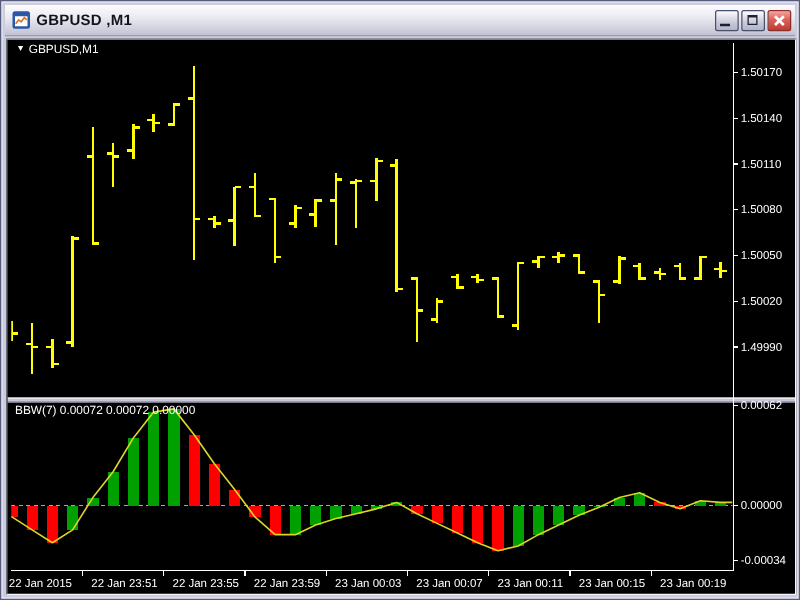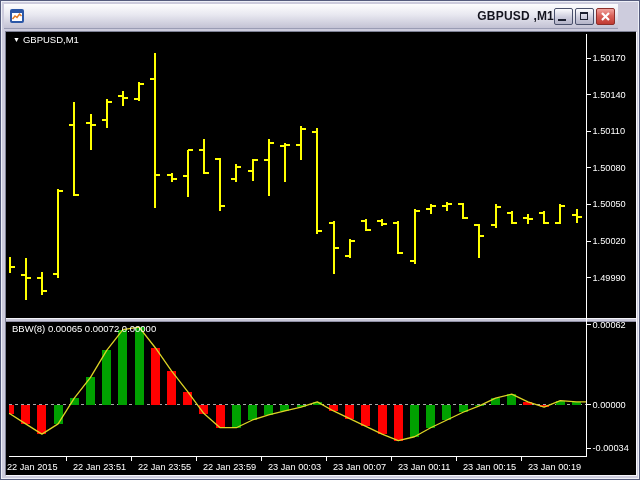--- a/index.html
+++ b/index.html
@@ -1,20 +1,20 @@
 <!DOCTYPE html>
 <html><head>
 <meta charset="utf-8">
 <style>
   html,body{margin:0;padding:0;background:#9aa0b4;font-family:"Liberation Sans","DejaVu Sans",sans-serif;}
   .window{position:relative;width:638px;height:478px;background:#cdccdd;border:1px solid #545b7c;
           box-shadow:inset 0 0 0 1px #eef0f8;}
-  .titlebar{position:absolute;left:3px;top:3px;right:21px;height:25px;
+  .titlebar{position:absolute;left:3px;top:3px;right:3px;height:25px;
             background:linear-gradient(#fdfdfe 0%,#e8e8f0 45%,#c3c2d4 100%);
-            border-bottom:1px solid #9a9cb4;display:flex;align-items:center;padding:0 3px;box-sizing:border-box;text-align:right;}
+            border-bottom:1px solid #9a9cb4;display:flex;align-items:center;padding:0 3px;box-sizing:border-box;}
   .app-icon{width:16px;height:16px;margin:0 4px 0 2px;display:inline-block;}
   .title{font-size:12px;font-weight:bold;color:#14141e;flex:1;white-space:nowrap;letter-spacing:.2px;}
   .winbtns{display:flex;gap:2px;}
   .wbtn{width:19px;height:17px;padding:0;position:relative;border:1px solid #49506b;border-radius:2px;
         background:linear-gradient(#fcfcfe,#c9c9da 60%,#b4b4c8);cursor:default;}
   .wbtn.close{border-color:#8c2f2a;background:linear-gradient(#f2a49e 0%,#da625a 45%,#c03a32 100%);}
   .glyph-min{position:absolute;left:3px;bottom:3px;width:8px;height:2px;background:#1c2030;}
   .glyph-max{position:absolute;left:4px;top:3px;width:8px;height:8px;box-sizing:border-box;
              border:1px solid #1c2030;border-top-width:2px;background:transparent;}
   .client{position:absolute;left:4px;top:30px;width:630px;height:443px;background:#000;
@@ -189,16 +189,16 @@
           <line x1="455" y1="455.5" x2="455" y2="459.5" stroke="#fff" stroke-width="1" shape-rendering="crispEdges"></line>
           <text x="462" y="468.5" fill="#fff" font-size="9.2px">23 Jan 00:15</text>
           <line x1="520" y1="455.5" x2="520" y2="459.5" stroke="#fff" stroke-width="1" shape-rendering="crispEdges"></line>
           <text x="527" y="468.5" fill="#fff" font-size="9.2px">23 Jan 00:19</text>
         </g>
       </svg>
     <div class="overlay-label sym-label">
       <span class="tri">▼</span><span>GBPUSD,M1</span>
     </div>
     <div class="overlay-label ind-label">
-      <span>BBW(8) 0.00065 0.00072 0.00000</span>
+      <span>BBW(7) 0.00072 0.00072 0.00000</span>
     </div>
   </div>
 </div>
 
 </body></html>

